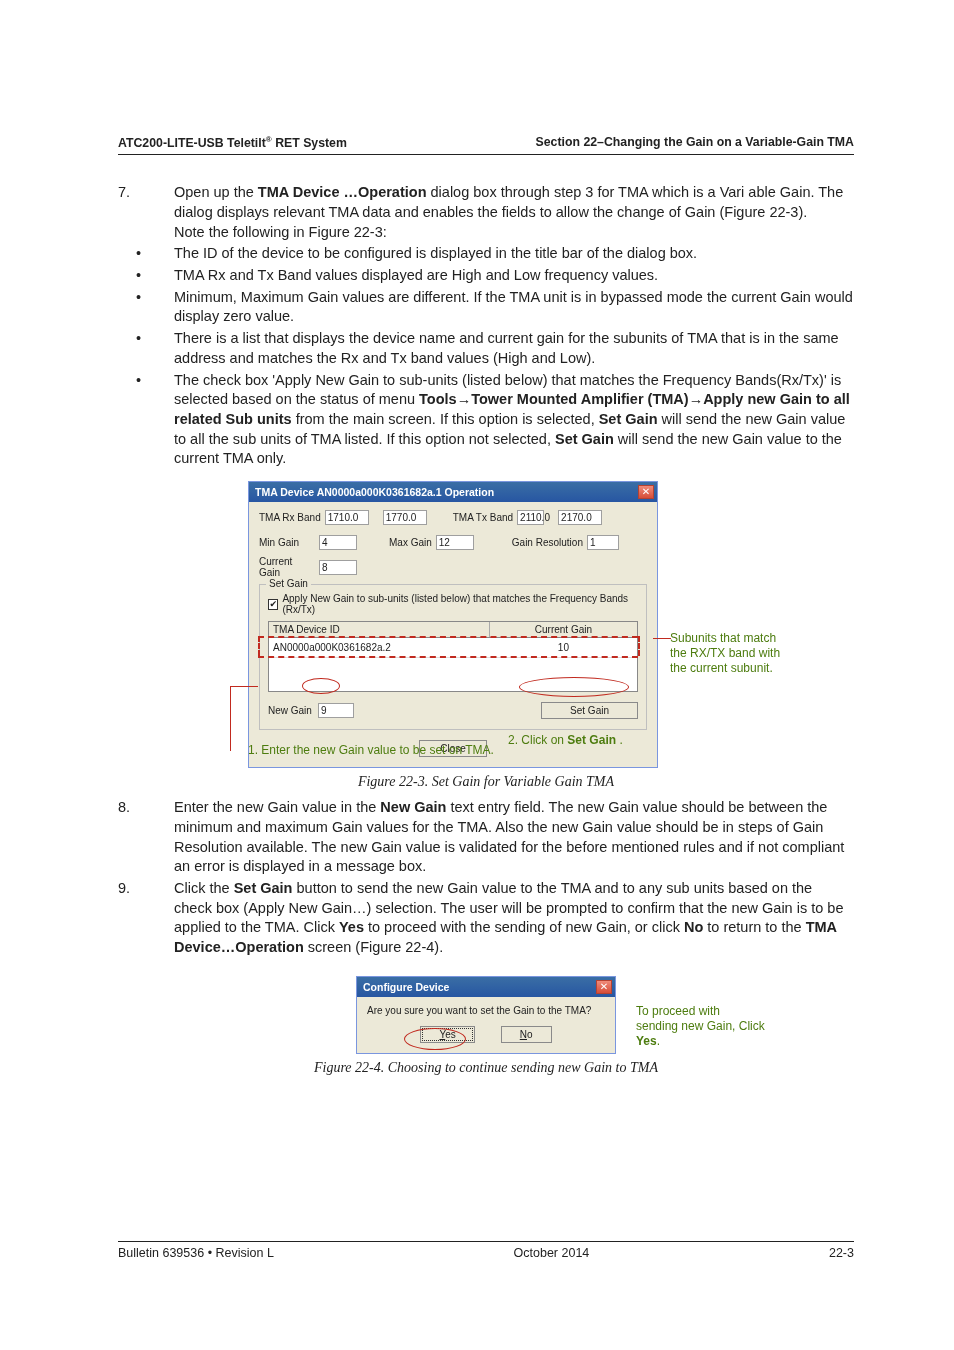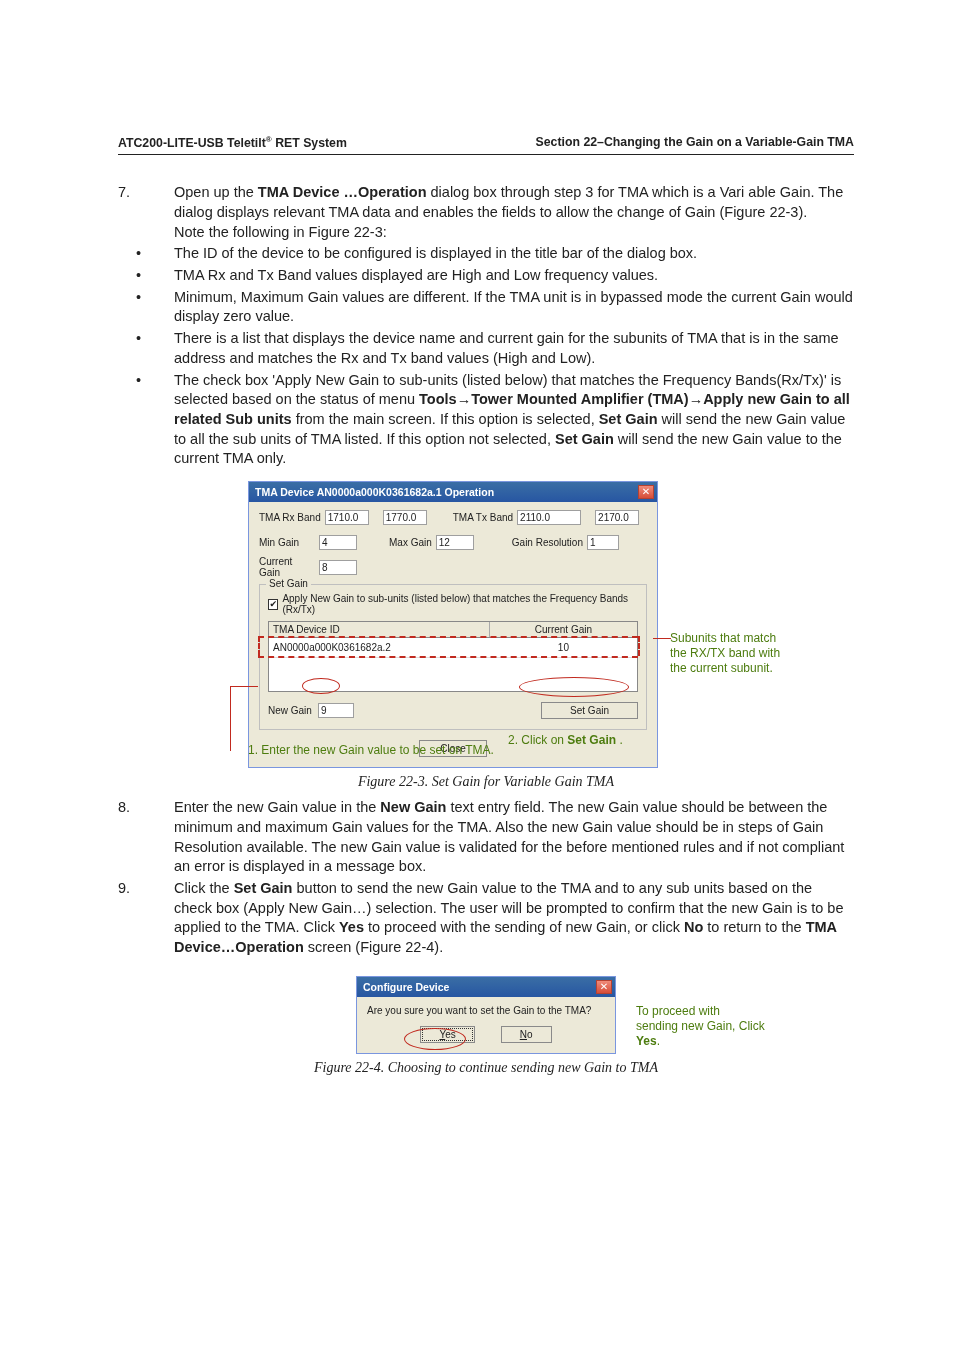--- a/index.html
+++ b/index.html
@@ -199,21 +199,21 @@
         <span class="closebtn">✕</span>
       </div>
       <div class="dlg-body">
         <div class="row1">
           <span class="lbl">TMA Rx Band</span>
           <span class="txt" style="width:44px">1710.0</span>
           <span style="width:6px"></span>
           <span class="txt" style="width:44px">1770.0</span>
           <span style="width:18px"></span>
           <span class="lbl">TMA Tx Band</span>
-          <span class="txt" style="width:64px">2110.0</span>
+          <span class="txt" style="width:27px">2110.0</span>
           <span style="width:6px"></span>
           <span class="txt" style="width:44px">2170.0</span>
         </div>
         <div class="row2">
           <span class="lbl" style="width:56px">Min Gain</span>
           <span class="txt" style="width:38px">4</span>
           <span style="width:24px"></span>
           <span class="lbl">Max Gain</span>
           <span class="txt" style="width:38px">12</span>
           <span style="width:30px"></span>
@@ -311,13 +311,18 @@
       <div class="callout-red" style="left:280px; top:28px; width:170px">
         <div>To proceed with</div>
         <div>sending new Gain, Click</div>
         <div><b>Yes</b><span>.</span></div>
       </div>
     </div>
   </div>
 
   <div class="fig-caption">Figure 22-4. Choosing to continue sending new Gain to TMA</div>
 
+  <div class="footer">
+    <span>Bulletin 639536  •  Revision L</span>
+    <span>October 2014</span>
+    <span>22-3</span>
+  </div>
 </div>
 
 </body></html>

